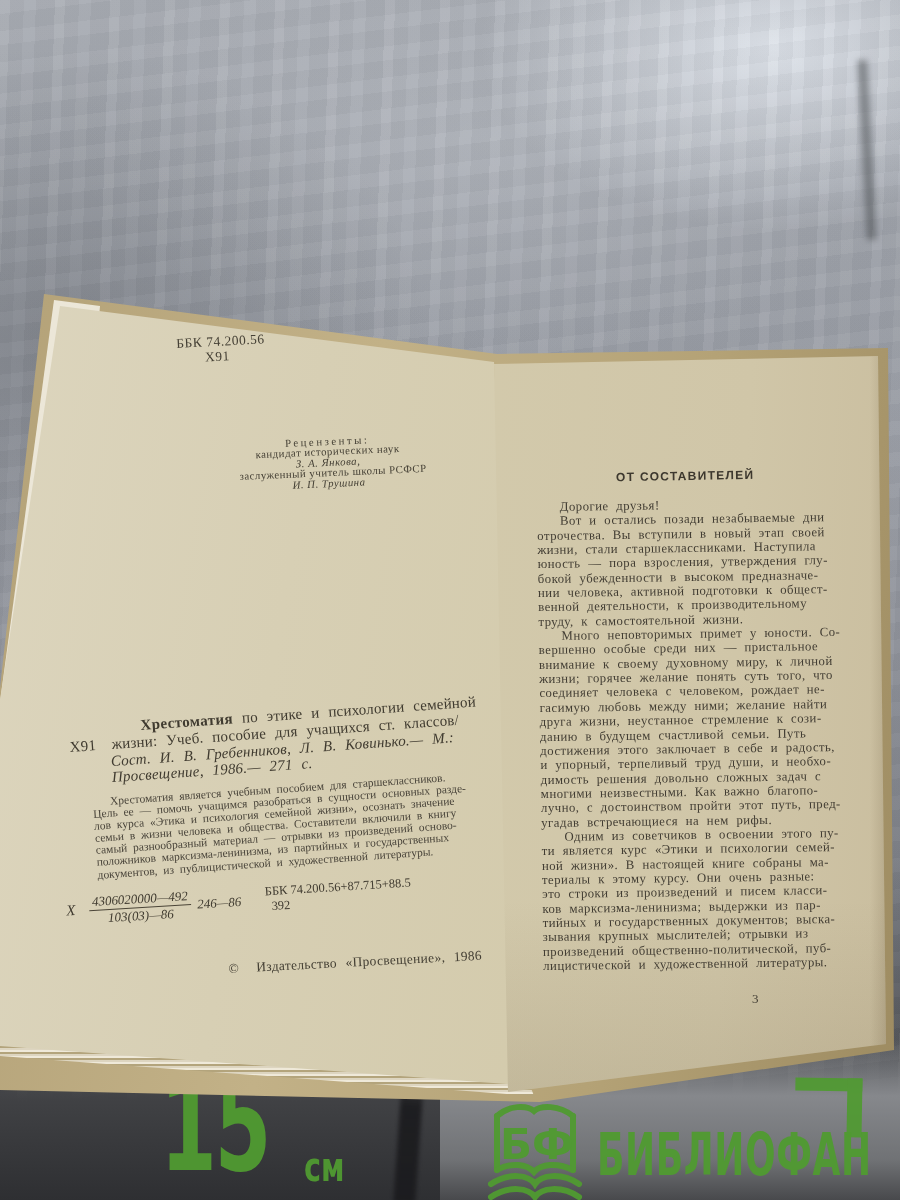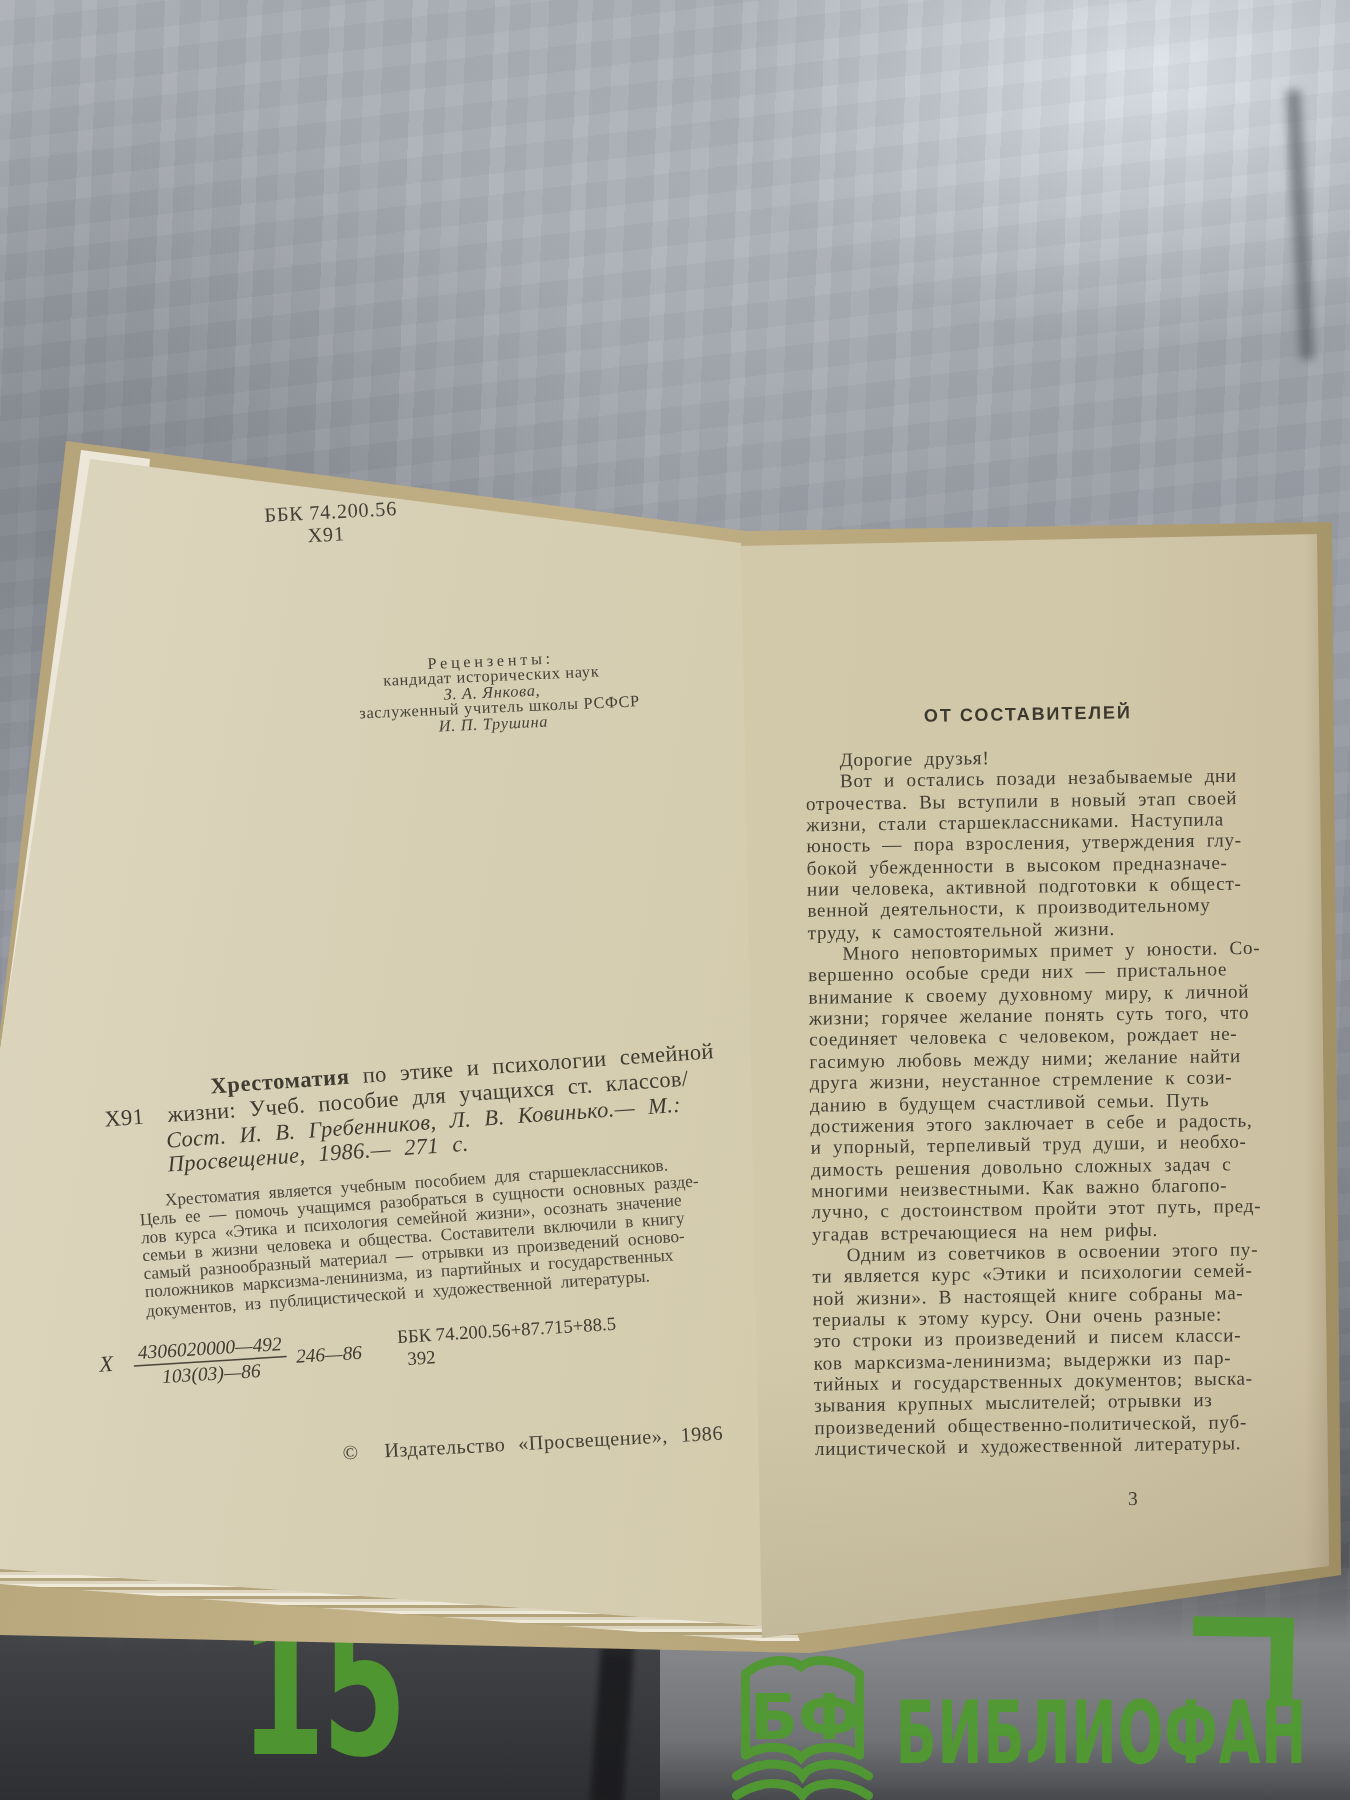--- a/index.html
+++ b/index.html
@@ -23,21 +23,21 @@
   .bg-bottom-right{left:440px;top:1040px;width:460px;height:160px;
     background:linear-gradient(180deg, rgba(140,142,146,.0), #86888c 35%, #707275 75%, #48494c 100%);}
   .crack{left:398px;top:1066px;width:22px;height:138px;transform:rotate(4deg);
     background:linear-gradient(180deg, rgba(22,22,25,0), rgba(24,24,27,.85) 30%, rgba(24,24,27,.8));
     filter:blur(2px);}
   .crack2{left:862px;top:60px;width:10px;height:180px;transform:rotate(-3deg);
     background:rgba(70,73,78,.5);filter:blur(3px);}
 
   
   .green{color:#509b31;}
-  .ruler{left:160px;top:1062px;display:flex;opacity:.95;}
+  .ruler{left:160px;top:1062px;display:flex;align-items:flex-end;opacity:.95;}
   .ruler-num{font-family:"DejaVu Sans",sans-serif;font-weight:bold;font-size:128px;line-height:1;
     transform:scaleX(.64);transform-origin:left bottom;letter-spacing:-4px;}
   .ruler-unit{font-family:"DejaVu Sans",sans-serif;font-weight:bold;font-size:40px;line-height:1;
     transform:scaleX(.72);transform-origin:left bottom;margin-left:-26px;margin-bottom:3px;}
   .logo{left:487px;top:1096px;display:flex;align-items:flex-start;opacity:.95;}
   .logo-text{font-family:"DejaVu Sans",sans-serif;font-weight:bold;font-size:58px;line-height:1;
     margin-left:14px;margin-top:30px;transform:scaleX(.62);transform-origin:left top;letter-spacing:1px;}
   .logo-corner{left:795px;top:1078px;width:52px;height:46px;opacity:.92;
     border-top:13px solid #509b31;border-right:15px solid #509b31;transform:rotate(1deg);}
 

